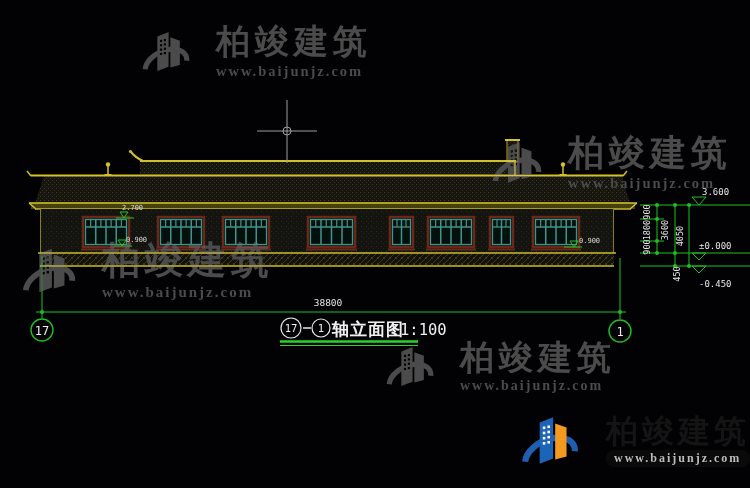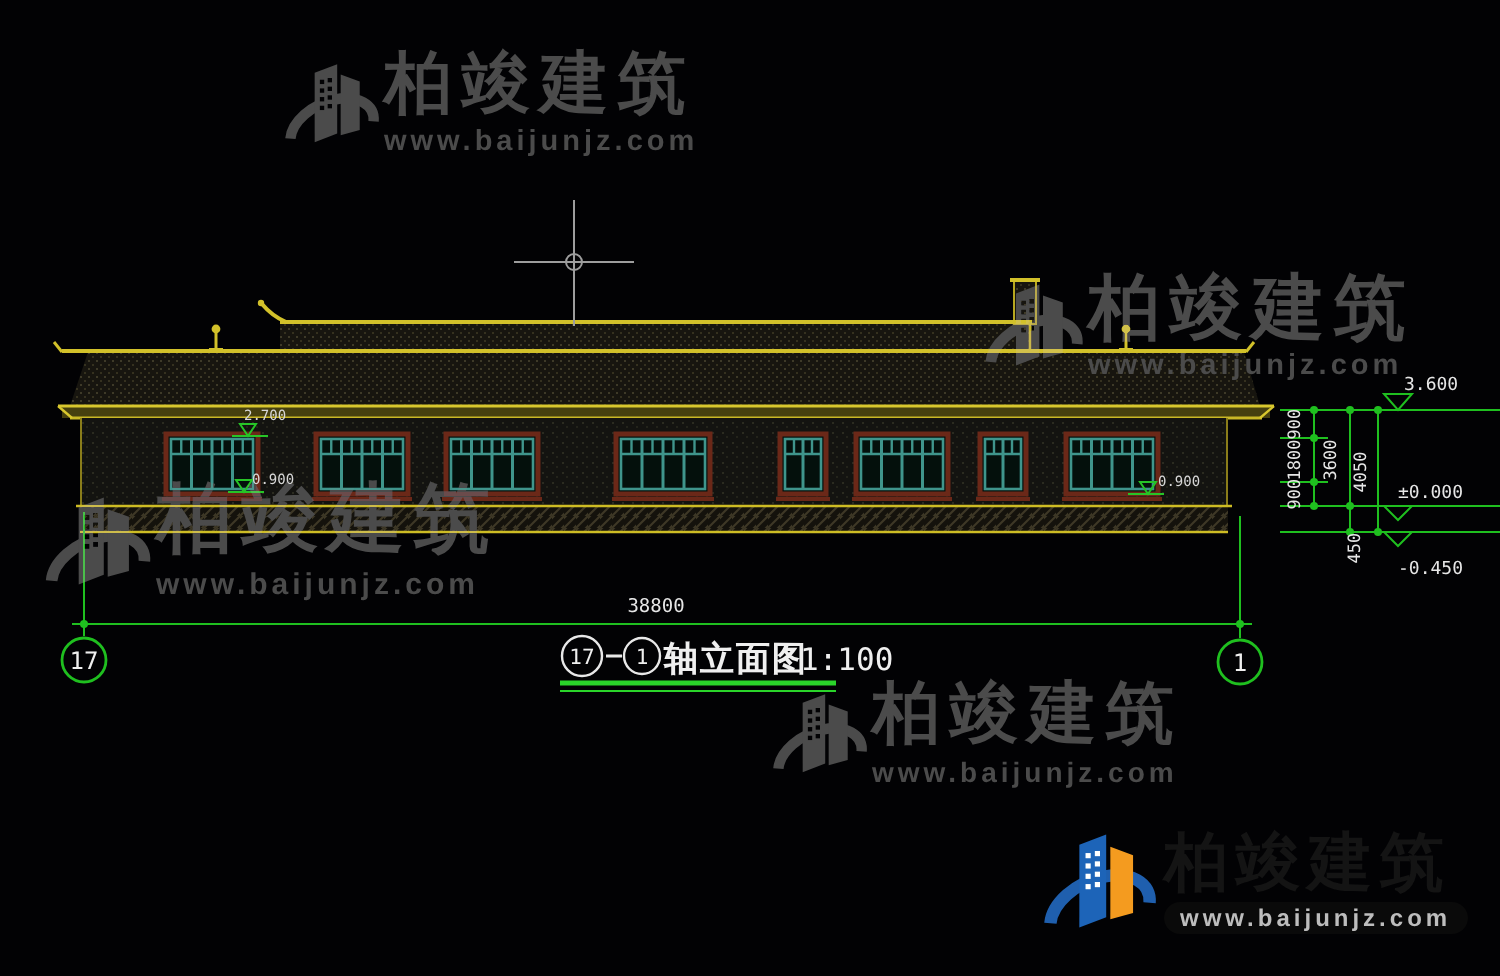--- a/index.html
+++ b/index.html
@@ -3,25 +3,25 @@
 <meta charset="utf-8">
 <style>
   html,body{margin:0;padding:0;background:#000;}
   .canvas{position:relative;width:750px;height:488px;background:#020204;overflow:hidden;
           font-family:"Liberation Sans",sans-serif;}
   .canvas > svg.draw{position:absolute;left:0;top:0;}
   svg text{font-family:"DejaVu Sans Mono","Liberation Sans",sans-serif;}
   .cjk{font-family:"Liberation Sans",sans-serif;}
 
   
-  .wm{position:absolute;display:flex;align-items:center;gap:0;color:#4b4b4b;
+  .wm{position:absolute;display:flex;align-items:center;gap:24px;color:#4b4b4b;
       mix-blend-mode:lighten;white-space:nowrap;}
   .wm-logo{flex:0 0 auto;}
   .wm-title{font-weight:bold;line-height:1.05;letter-spacing:5px;}
-  .wm-url{font-weight:bold;letter-spacing:2px;margin-top:3px;}
+  .wm-url{font-weight:bold;letter-spacing:2px;margin-top:3px;font-family:Liberation Serif, serif;}
   .wm1{left:140px;top:24px;}  .wm1 .wm-title{font-size:34px;} .wm1 .wm-url{font-size:14.5px;}
   .wm2{left:490px;top:134px;} .wm2 .wm-title{font-size:36px;} .wm2 .wm-url{font-size:14.5px;}
   .wm3{left:20px;top:241px;}  .wm3 .wm-title{font-size:38px;} .wm3 .wm-url{font-size:15px;}
   .wm4{left:384px;top:338px;} .wm4 .wm-title{font-size:34px;} .wm4 .wm-url{font-size:14px;}
   .wm5{left:518px;top:410px;color:#161616;}
   .wm5 .wm-title{font-size:32px;letter-spacing:4px;color:#141414;}
   .wm5 .wm-url{font-size:12px;letter-spacing:2px;color:#bdbdbd;background:#0a0a0a;
                border-radius:8px;padding:1px 8px;margin-top:2px;}
 </style>
 </head>

